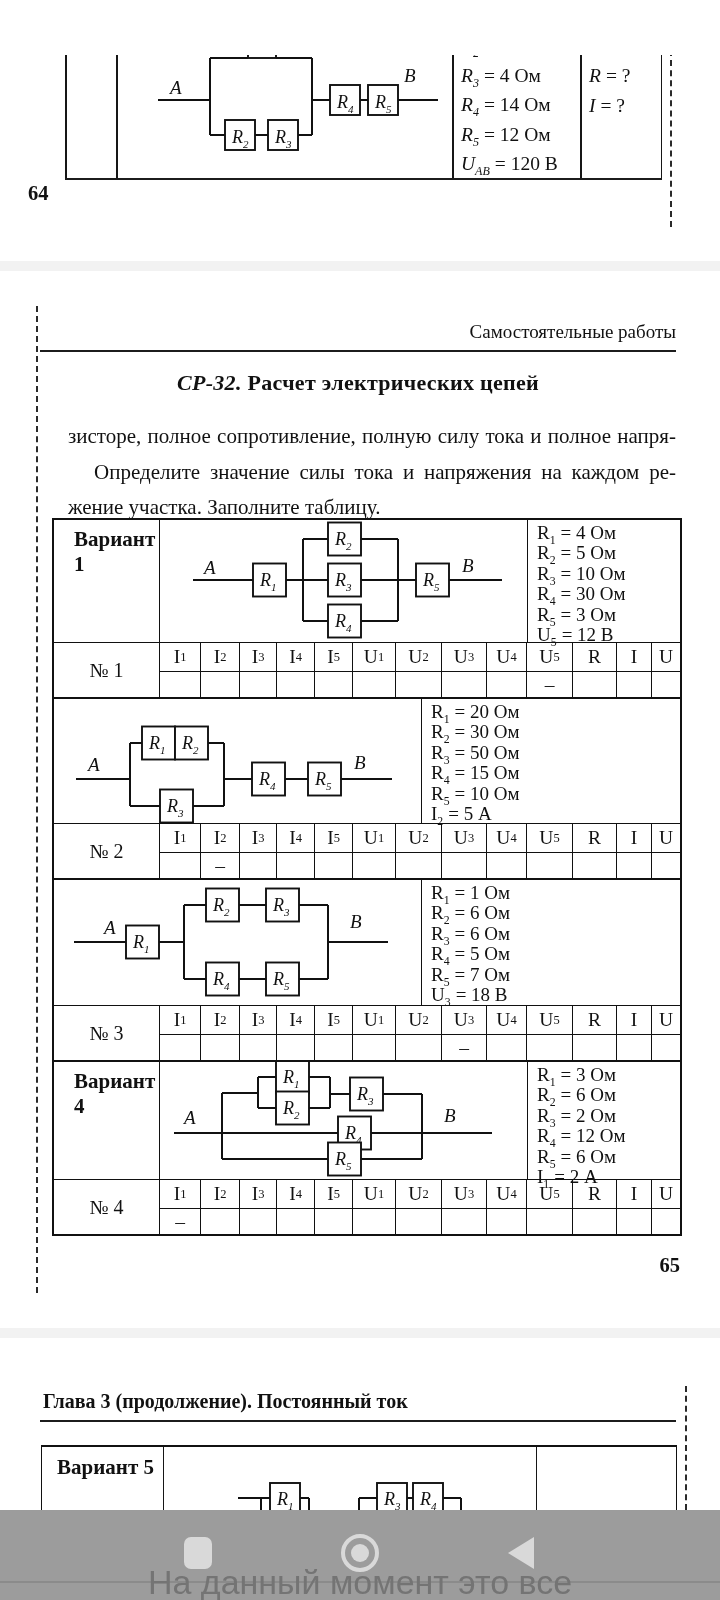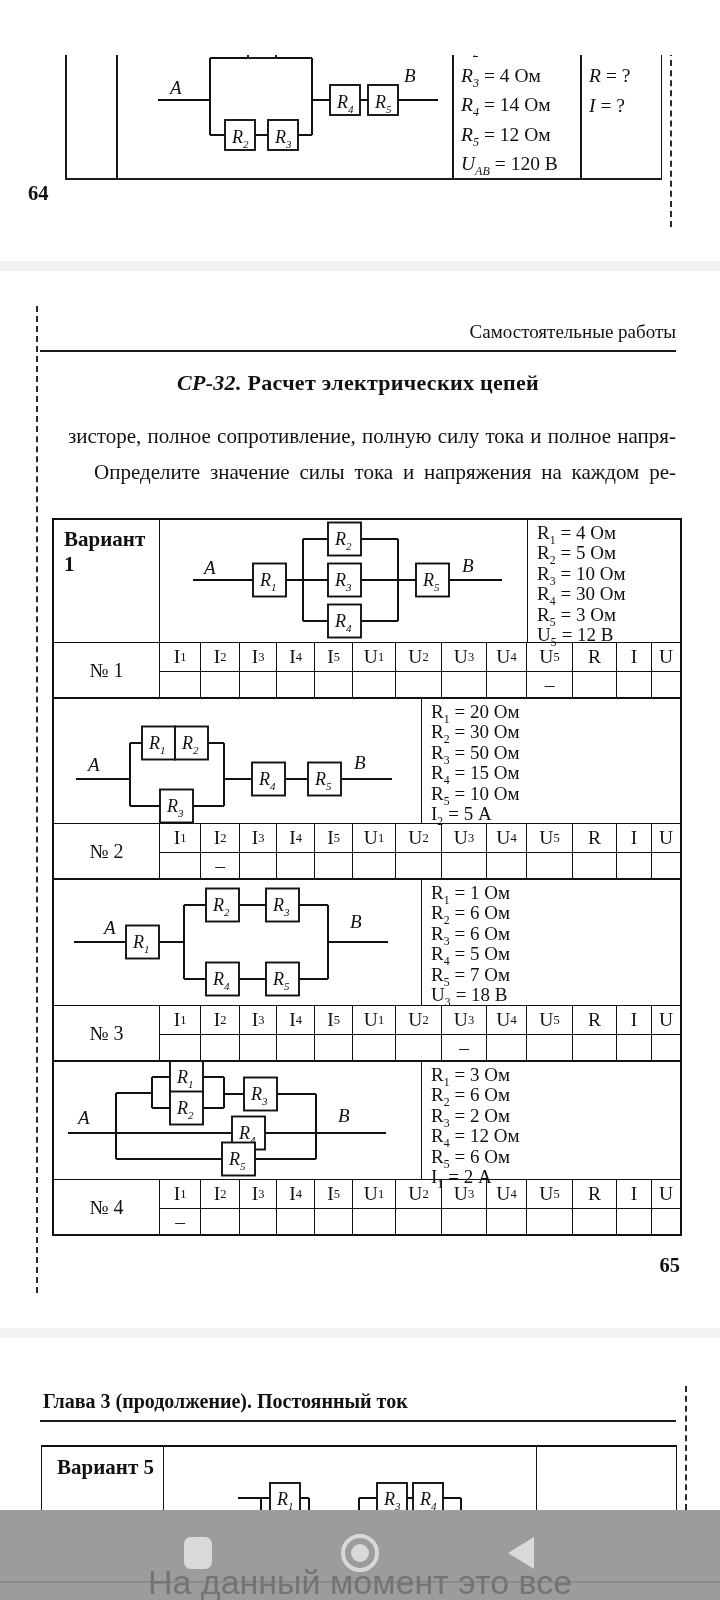--- a/index.html
+++ b/index.html
@@ -30,21 +30,21 @@
   .g64 .v{font-style:normal}
   .g66{font-size:20px}
   .g66 .gl{height:26.5px;line-height:26.5px}
   
   .vtable{position:absolute;left:52px;top:518px;width:630px;box-sizing:border-box;
           border:2.5px solid #111;background:#fff}
   .vrow{display:flex;border-bottom:1.5px solid #111}
   .nrow{display:flex;border-bottom:2.6px solid #111;height:54px}
   .nrow.last{border-bottom:none}
   .lcell{flex:none;width:106px;box-sizing:border-box;border-right:1.3px solid #111;
-         font-weight:bold;font-size:21px;padding:7px 0 0 10px}
+         font-weight:bold;font-size:21px;padding:7px 0 0 20px}
   .ncell{flex:none;width:106px;box-sizing:border-box;border-right:1.3px solid #111;
          font-size:20px;display:flex;align-items:center;justify-content:center}
   .ccell{flex:none;width:367px;position:relative}
   .vals{flex:1;box-sizing:border-box;border-left:1.3px solid #111;padding:3px 0 0 9px}
   .colblock{flex:1;display:flex;flex-direction:column;min-width:0}
   .chr{display:flex;height:28px;border-bottom:1.2px solid #111}
   .cvr{display:flex;flex:1}
   .c{box-sizing:border-box;border-right:1.2px solid #111;display:flex;
      align-items:center;justify-content:center;font-size:19.5px}
   .c:last-child{border-right:none}
@@ -151,20 +151,21 @@
   <div class="vdash" style="left:36px;top:306px;height:987px"></div>
   <div class="abs runhead" style="left:40px;top:321px;width:636px;text-align:right">Самостоятельные работы</div>
   <div class="hrule" style="left:40px;top:350px;width:636px;height:1.9px"></div>
   <div class="abs title" style="left:40px;top:370px;width:636px;text-align:center">
     <span class="pre">СР-32.</span>
     <span>Расчет электрических цепей</span>
   </div>
   <div class="abs para" style="left:68px;top:419px;width:608px">
     <div class="jl">зисторе, полное сопротивление, полную силу тока и полное напря-</div>
     <div class="jl ind">Определите значение силы тока и напряжения на каждом ре-</div>
+    <div>жение участка. Заполните таблицу.</div>
   </div>
 
   <div class="vtable">
 
     <div class="vrow" style="height:122px">
       <div class="lcell">Вариант 1</div>
       <div class="ccell">
         <svg width="367" height="122" viewBox="0 0 367 122">
           <text class="tm" x="44" y="54">A</text>
           <line x1="33" y1="60" x2="93" y2="60"></line>
@@ -580,20 +581,21 @@
   <div class="c"></div>
 
   <div class="c"></div>
 
   <div class="c"></div>
 </div>
       </div>
     </div>
 
     <div class="vrow" style="height:117px">
+      <div class="lcell">Вариант 4</div>
       <div class="ccell">
         <svg width="367" height="117" viewBox="0 0 367 117">
           <text class="tm" x="24" y="62">A</text>
           <line x1="14" y1="71" x2="62" y2="71"></line>
           <line x1="62" y1="31" x2="62" y2="97"></line>
           <line x1="62" y1="31" x2="98" y2="31"></line>
           <line x1="98" y1="15" x2="98" y2="46"></line>
             <line x1="170" y1="15" x2="170" y2="46"></line>
           <line x1="98" y1="15" x2="116" y2="15"></line>
           <rect x="116" y="-1.5" width="33" height="33"></rect>

